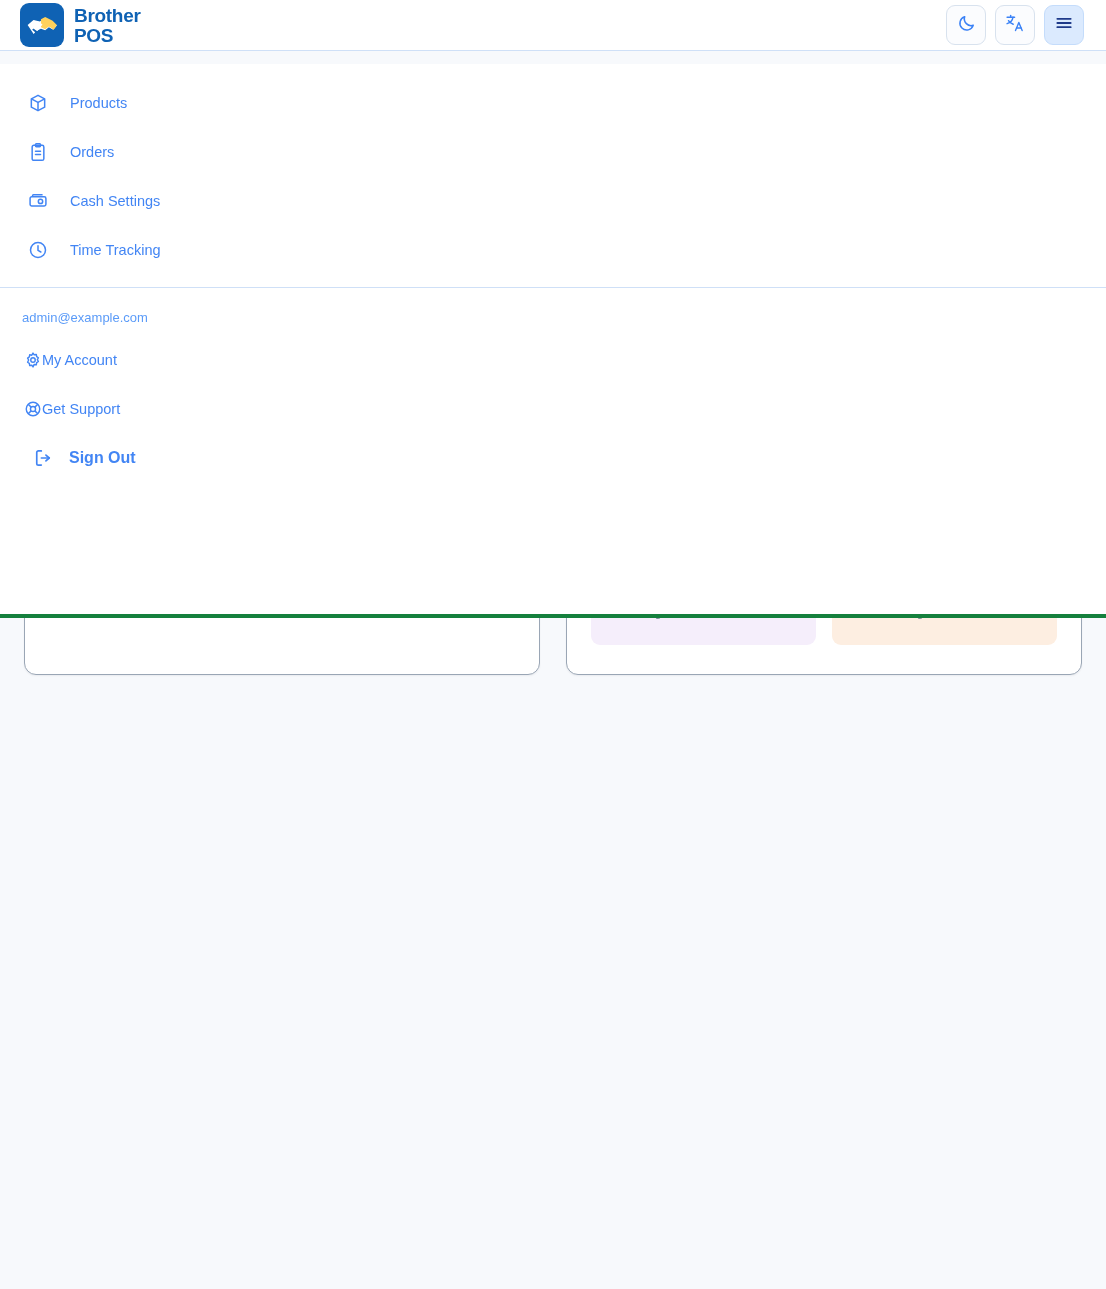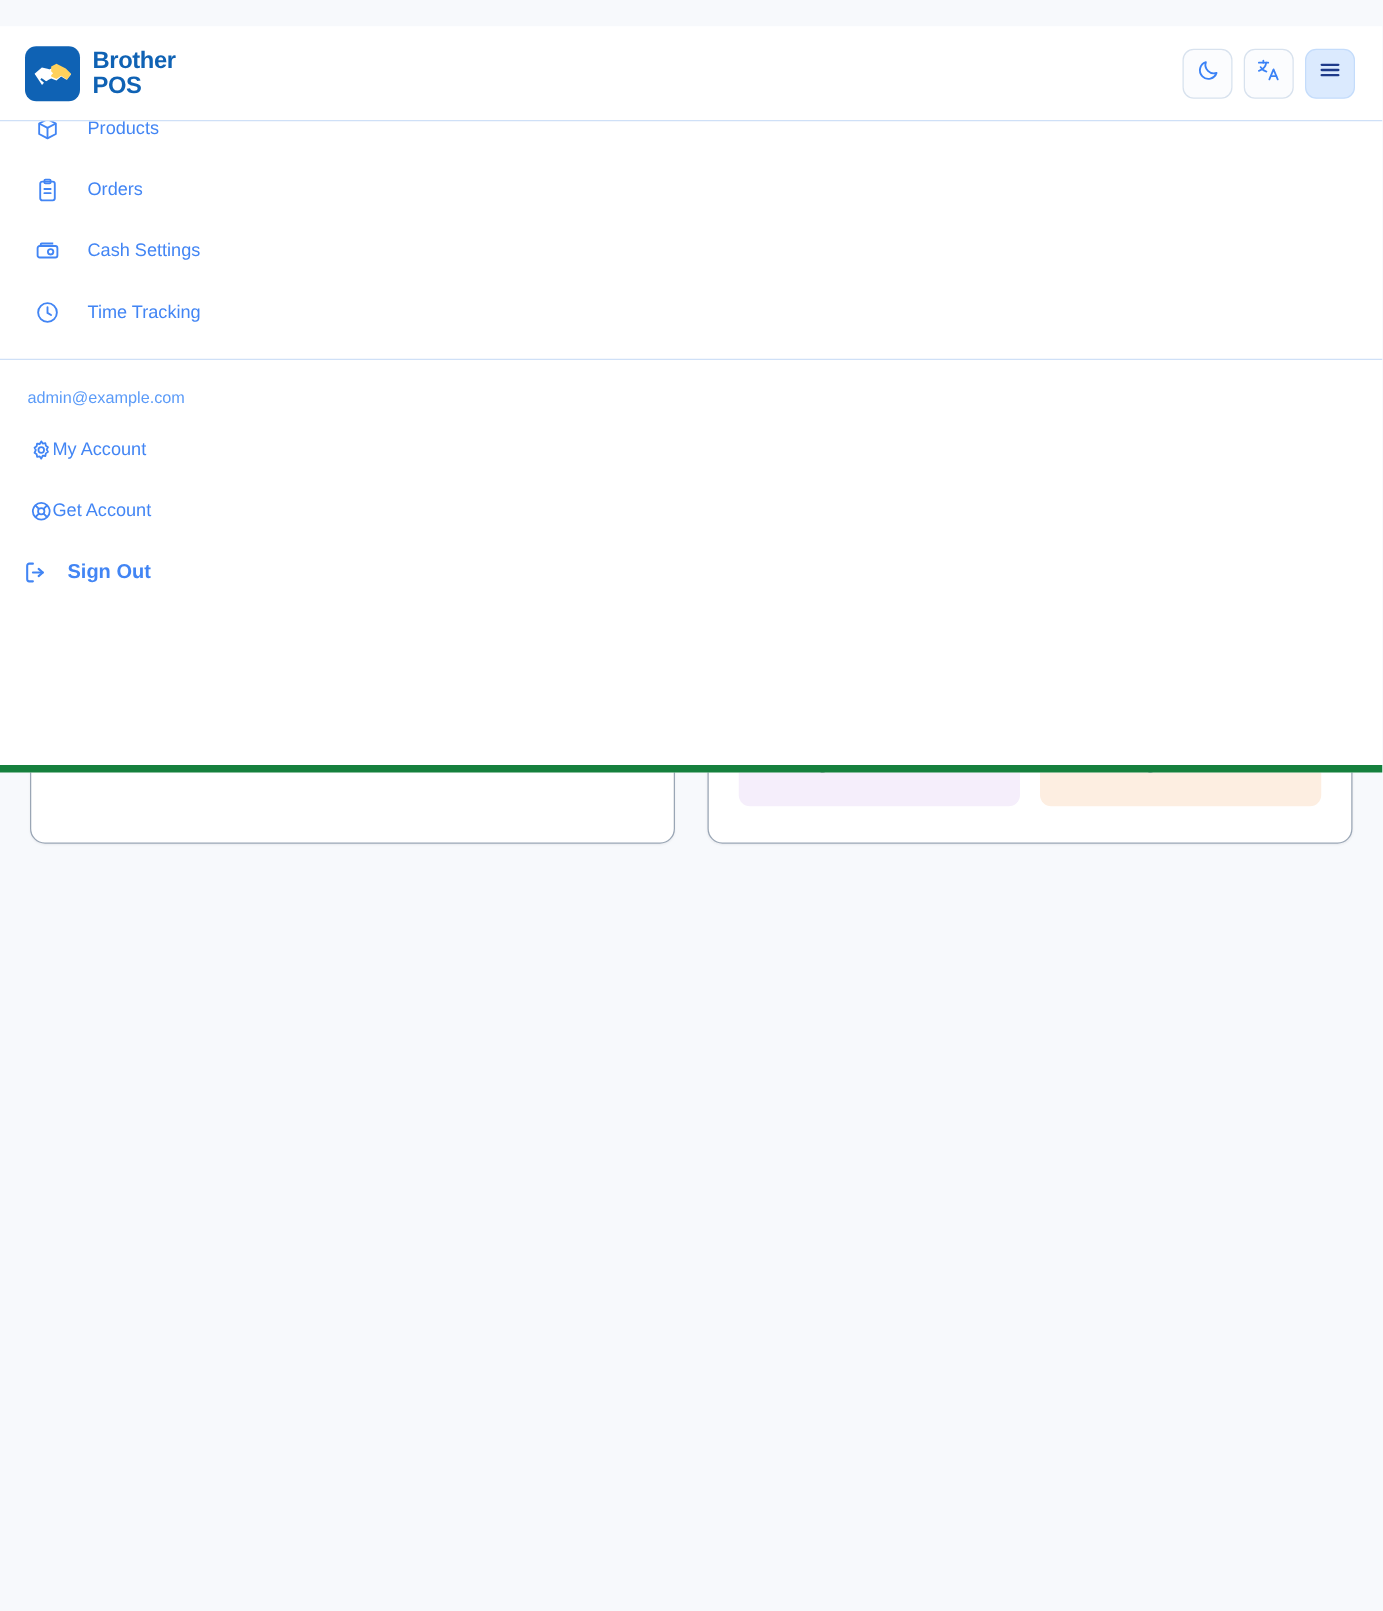--- a/index.html
+++ b/index.html
@@ -6,27 +6,26 @@
   html, body {
     width: 1106px; height: 1289px;
     background: #f7f9fc;
     font-family: "Liberation Sans", sans-serif;
     overflow: hidden;
   }
   .page { position: relative; width: 1106px; height: 1289px; }
 
   
   .header {
-    position: absolute; top: 0; left: 0; width: 1106px; height: 76px;
+    position: absolute; top: 0; left: 0; width: 1106px; height: 51px;
     background: #ffffff;
     border-bottom: 1px solid #cfe0f7;
     display: flex; align-items: center; justify-content: space-between;
     padding: 0 22px 0 20px;
     z-index: 40;
-    margin-top: 21px;
   }
   .brand { display: flex; align-items: center; gap: 10px; }
   .brand-mark {
     width: 44px; height: 44px; border-radius: 9px;
     background: #0f62b4; position: relative; overflow: hidden;
     display: flex; align-items: center; justify-content: center;
   }
   .brand-text { line-height: 1.0; }
   .brand-text .l1 {
     font-size: 19px; font-weight: bold; color: #0f62b4; letter-spacing: -0.3px;
@@ -81,21 +80,21 @@
   }
   .tile { border-radius: 9px; padding: 16px 18px 18px 18px; height: 100px; }
   .tile .t-label { font-size: 11.5px; color: #6f7d8d; margin-bottom: 5px; }
   .tile .t-value { font-size: 22px; font-weight: bold; line-height: 1.15; }
   .tile .t-sub { font-size: 11.5px; color: #6f7d8d; margin-top: 4px; }
 
   
   .menu-overlay {
     position: absolute; top: 64px; left: 0; width: 1106px; height: 554px;
     background: #ffffff;
-    border-bottom: 6px solid #15803d;
+    border-bottom: 4px solid #15803d;
     z-index: 30;
   }
   .menu-main { padding: 14px 0 0 0; }
   .menu-item {
     display: flex; align-items: center; gap: 22px;
     height: 49px; padding-left: 28px;
     font-size: 14.5px; color: #4285f4; cursor: pointer;
   }
   .menu-item .mi-icon {
     width: 20px; height: 20px; display: flex; align-items: center; justify-content: center;
@@ -106,21 +105,21 @@
   .acct-email {
     font-size: 13px; color: #5b9bf8; padding: 8px 0 10px 22px;
   }
   .acct-item {
     display: flex; align-items: center; 
     height: 49px; padding-left: 24px;
     font-size: 14.5px; color: #4285f4; cursor: pointer;
   }
   .acct-item .ai-icon { width: 18px; height: 18px; flex: none; display:flex; align-items:center; justify-content:center; }
   .acct-item.signout {
-    padding-left: 18px; font-size: 16px; font-weight: bold; gap: 16px;
+    padding-left: 33px; font-size: 16px; font-weight: bold; gap: 16px;
   }
   .acct-item.signout .ai-icon { width: 20px; height: 20px; }
 </style>
 </head>
 <body>
 
 <div class="page">
 
   <div class="content">
 
@@ -275,21 +274,21 @@
       </div>
 
       <div class="acct-item">
         <span class="ai-icon">
           <svg width="18" height="18" viewBox="0 0 24 24" fill="none" stroke="#4285f4" stroke-width="1.9">
             <circle cx="12" cy="12" r="9"></circle>
               <circle cx="12" cy="12" r="3.4"></circle>
             <path d="M5.6 5.6l3.9 3.9M18.4 5.6l-3.9 3.9M5.6 18.4l3.9-3.9M18.4 18.4l-3.9-3.9"></path>
           </svg>
         </span>
-        <span>Get Account</span>
+        <span>Get Support</span>
       </div>
 
       <div class="acct-item signout">
         <span class="ai-icon">
           <svg width="20" height="20" viewBox="0 0 24 24" fill="none" stroke="#4285f4" stroke-width="2" stroke-linecap="round" stroke-linejoin="round">
             <path d="M10 3.5H6.5a2 2 0 0 0-2 2v13a2 2 0 0 0 2 2H10"></path>
             <path d="M15.5 8.5L19.5 12l-4 3.5"></path>
               <path d="M19.5 12H10"></path>
           </svg>
         </span>

